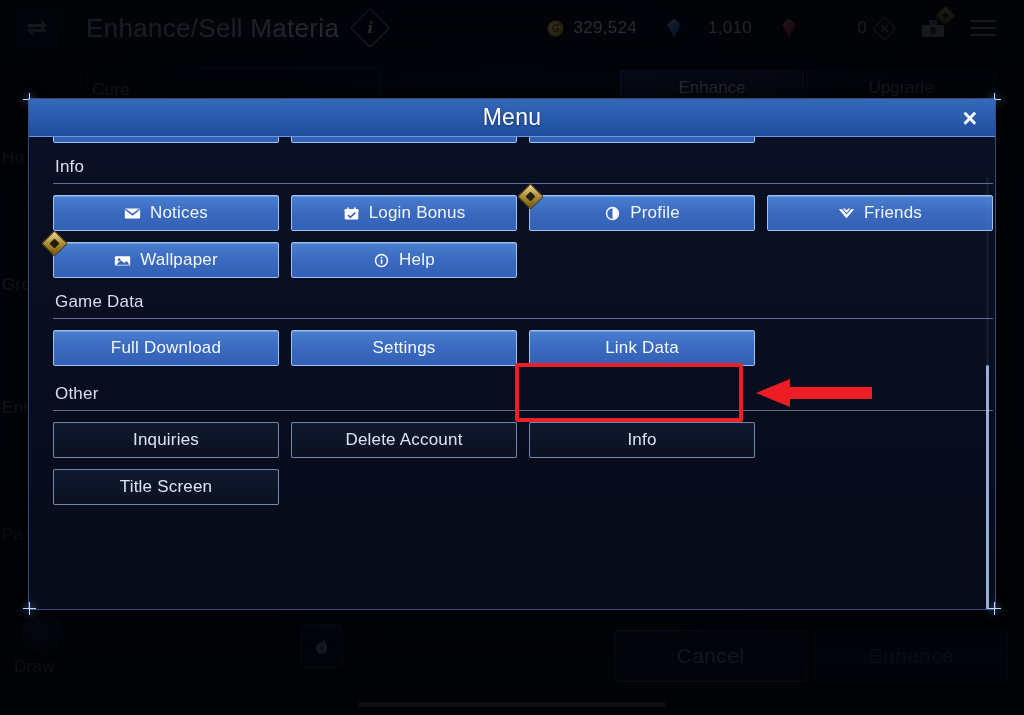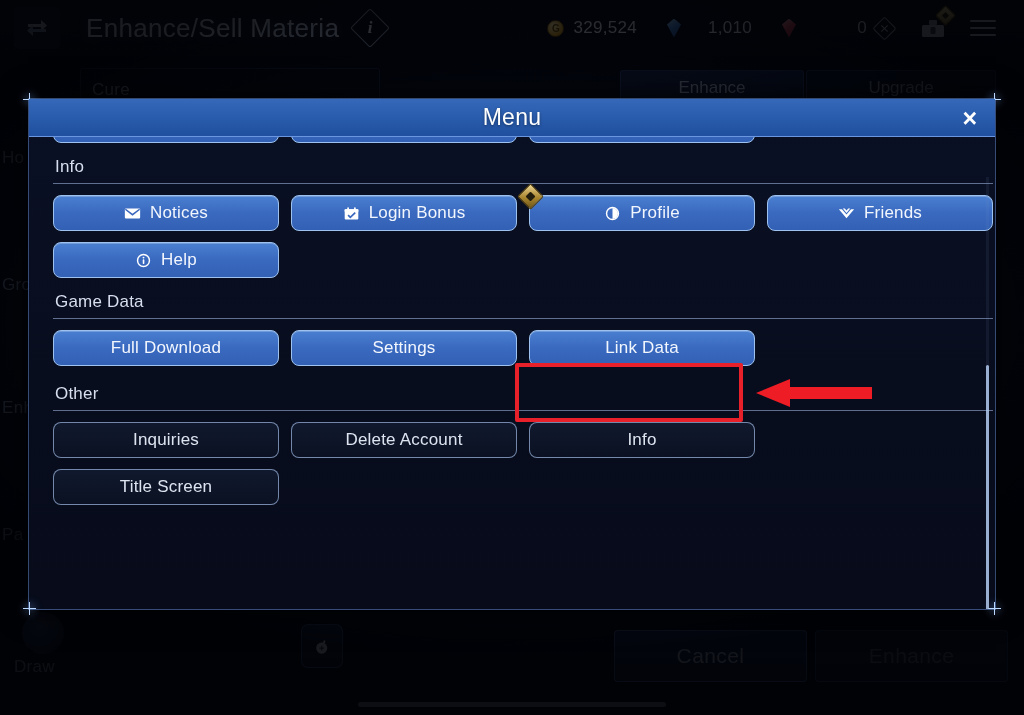--- a/index.html
+++ b/index.html
@@ -260,21 +260,21 @@
     gap: 12px;
     margin-bottom: 11px;
   }
 
   .mbtn {
     position: relative;
     height: 36px;
     display: flex; align-items: center; justify-content: center;
     gap: 9px;
     font-size: 17px;
-    border-radius: 8px;
+    border-radius: 2px;
     letter-spacing:.2px;
   }
   .mbtn.filled {
     background: linear-gradient(180deg, #4a7fd0 0%, #3a6ac0 48%, #3260b4 100%);
     border: 1px solid #9dc2f0;
     color: #f2f6fd;
     box-shadow: inset 0 1px 0 rgba(255,255,255,.22);
   }
   .mbtn.outline {
     background: linear-gradient(180deg, rgba(18,26,48,.9), rgba(12,18,36,.9));
@@ -466,20 +466,31 @@
                 <svg width="17" height="15" viewBox="0 0 20 16">
                   <path d="M1 3 L10 13.6 L19 3 L15.4 3 L10 9.2 L4.6 3 Z" fill="#ffffff"></path>
                   <path d="M5.6 2.2 L10 7.4 L14.4 2.2 L12 2.2 L10 4.6 L8 2.2 Z" fill="#ffffff"></path>
                 </svg>
               </span>
               <span>Friends</span>
             </div>
           </div>
           <div class="row">
             <div class="mbtn filled">
+              <span class="badge-dia"></span>
+              <span class="ic">
+                <svg width="17" height="15" viewBox="0 0 20 16">
+                  <rect x="1" y="3" width="18" height="11" rx="1.2" fill="#ffffff"></rect>
+                  <circle cx="6" cy="7" r="1.6" fill="#3a67bd"></circle>
+                  <path d="M2.5 13 L8 7.6 L12 11 L15 8.6 L18.2 13 Z" fill="#3a67bd"></path>
+                </svg>
+              </span>
+              <span>Wallpaper</span>
+            </div>
+            <div class="mbtn filled">
               <span class="ic">
                 <svg width="17" height="15" viewBox="0 0 20 16">
                   <circle cx="10" cy="8" r="7" fill="none" stroke="#ffffff" stroke-width="1.7"></circle>
                   <circle cx="10" cy="4.6" r="1.1" fill="#ffffff"></circle>
                   <rect x="9.1" y="6.6" width="1.9" height="5.4" rx=".8" fill="#ffffff"></rect>
                 </svg>
               </span>
               <span>Help</span>
             </div>
           </div>

